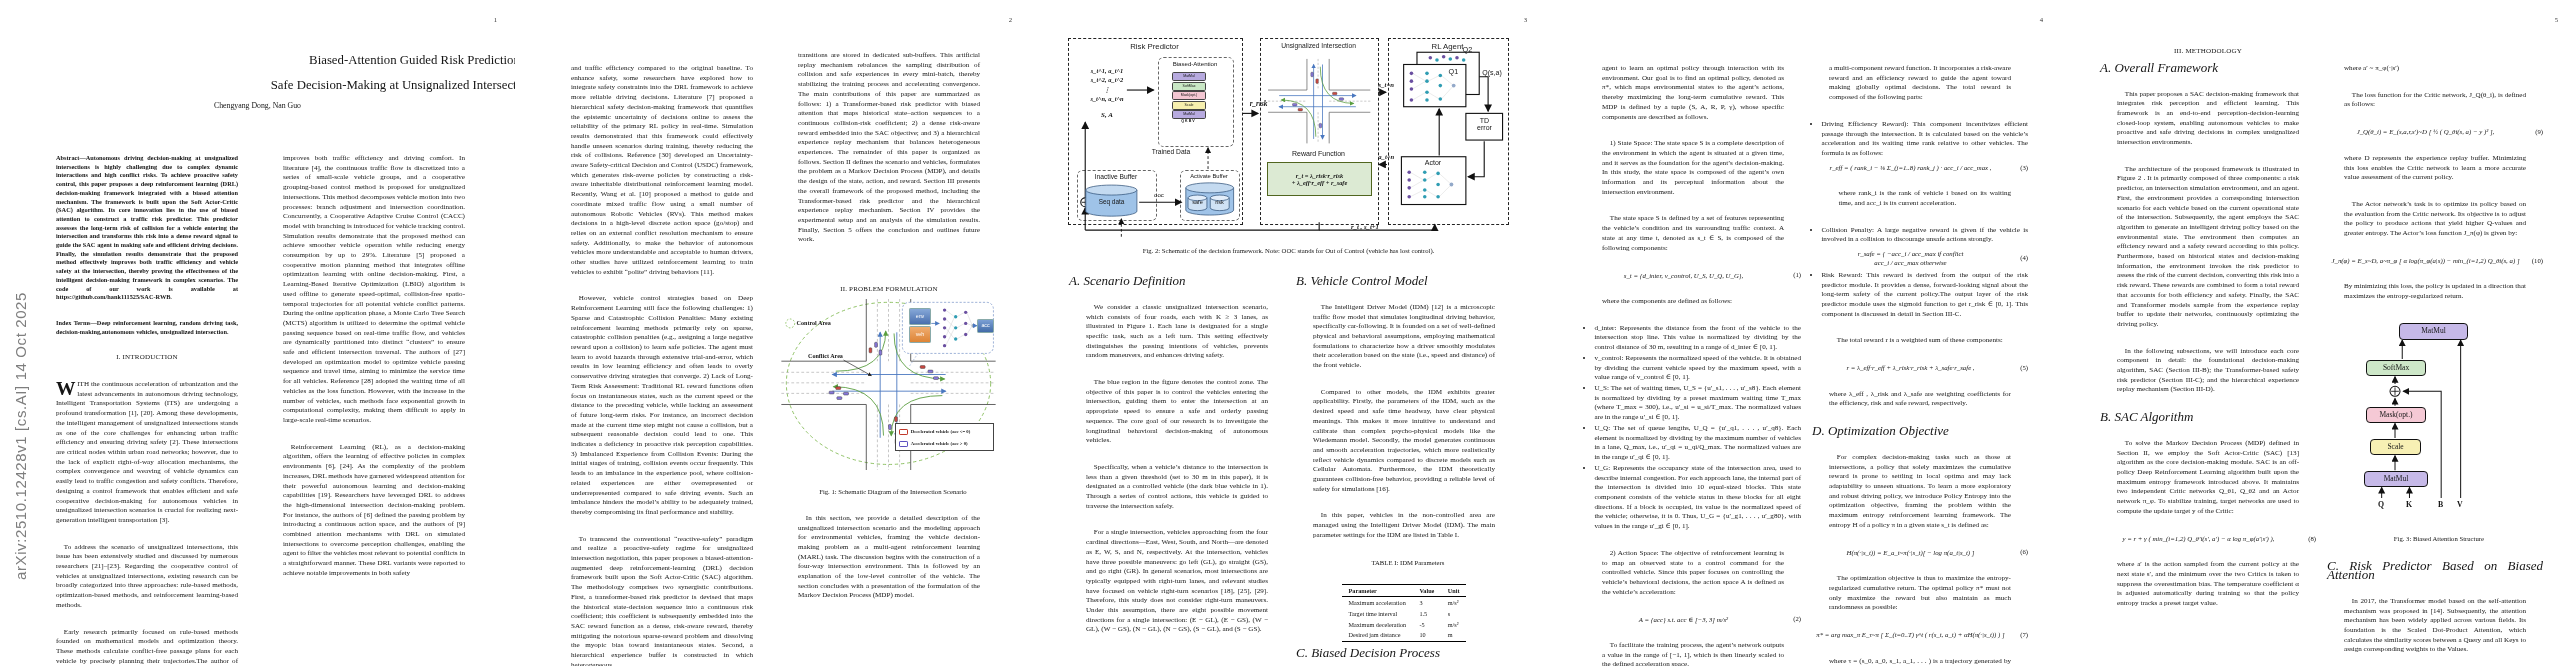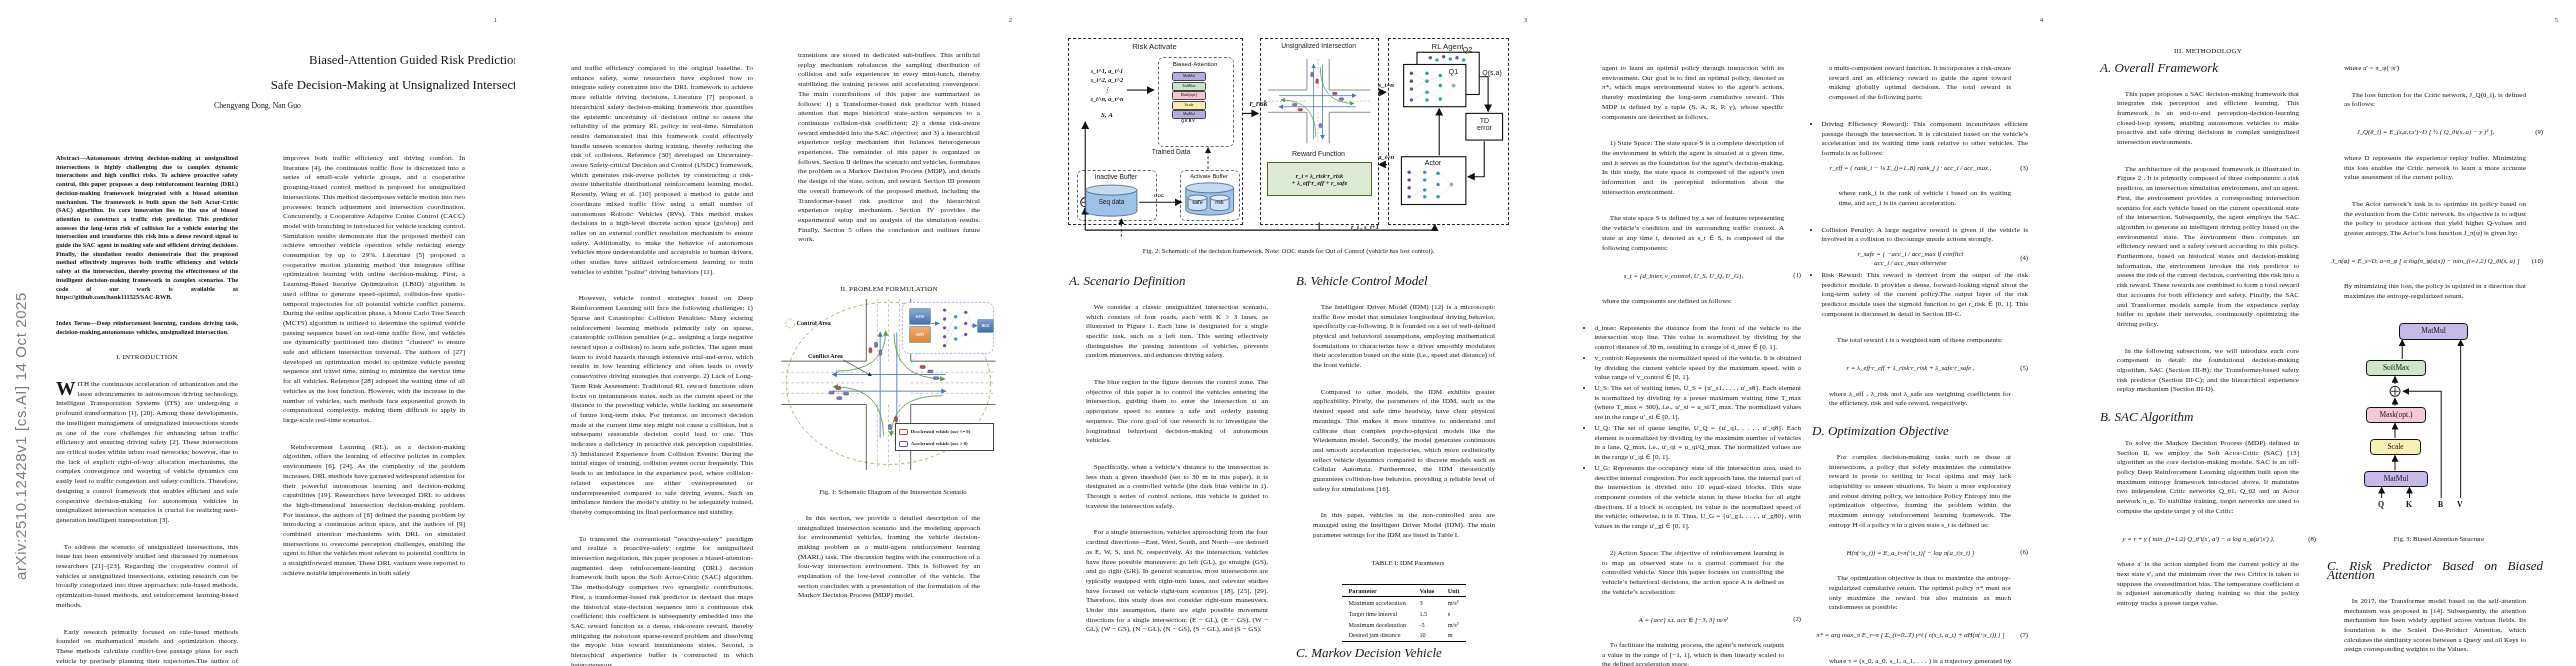--- a/index.html
+++ b/index.html
@@ -392,21 +392,21 @@
           </g>
         <g fill="#93a9c9">
             <circle cx="690" cy="278" r="3.4"></circle>
           </g>
 
         <polyline points="740,84 756,84 756,146" fill="none" stroke="#111" stroke-width="2" marker-end="url(#f2k)"></polyline>
         <polyline points="749,200 749,264 720,264" fill="none" stroke="#111" stroke-width="2" marker-end="url(#f2k)"></polyline>
         <line x1="668" y1="226" x2="668" y2="142" stroke="#111" stroke-width="2" marker-end="url(#f2k)"></line>
       </svg>
 
-      <span class="tt" style="left:0;top:12.2px;width:173px">Risk Activate</span>
+      <span class="tt" style="left:0;top:12.2px;width:173px">Risk Predictor</span>
       <div class="sm it" style="left:19px;top:36px;width:40px;line-height:9.4px">
         <div>s_t^1, a_t^1</div>
         <div>s_t^2, a_t^2</div>
         <div>⋮</div>
         <div>s_t^n, a_t^n</div>
       </div>
       <span class="sm it" style="left:19px;top:81px;width:40px;font-size:7px">S, A</span>
       <span class="sm" style="left:90px;top:30px;width:74px;font-size:6.1px">Biased-Attention</span>
       <div class="ab" style="left:104px;top:42px;background:#b7aadf">MatMul</div>
       <div class="ab" style="left:104px;top:52px;background:#c9e7c5">SoftMax</div>
@@ -476,21 +476,21 @@
               <td>-5</td>
               <td>m/s²</td>
             </tr>
           <tr class="last">
               <td>Desired jam distance</td>
               <td>10</td>
               <td>m</td>
             </tr>
         </tbody>
       </table>
-      <h4>C. Markov Decision Vehicle</h4>
+      <h4>C. Biased Decision Process</h4>
     </div>
   </div>
 
   <div class="page" style="left:1546px">
     <div class="pageno">4</div>
     <div class="col" style="left:39px;top:47px">
       <p class="ni">agent to learn an optimal policy through interaction with its environment. Our goal is to find an optimal policy, denoted as π*, which maps environmental states to the agent’s actions, thereby maximizing the long-term cumulative reward. This MDP is defined by a tuple (S, A, R, P, γ), whose specific components are described as follows.</p>
       <p>1) State Space: The state space S is a complete description of the environment in which the agent is situated at a given time, and it serves as the foundation for the agent’s decision-making. In this study, the state space is composed of the agent’s own information and its perceptual information about the intersection environment.</p>
       <p>The state space S is defined by a set of features representing the vehicle’s condition and its surrounding traffic context. A state at any time t, denoted as s_t ∈ S, is composed of the following components:</p>
       <div class="eq">

